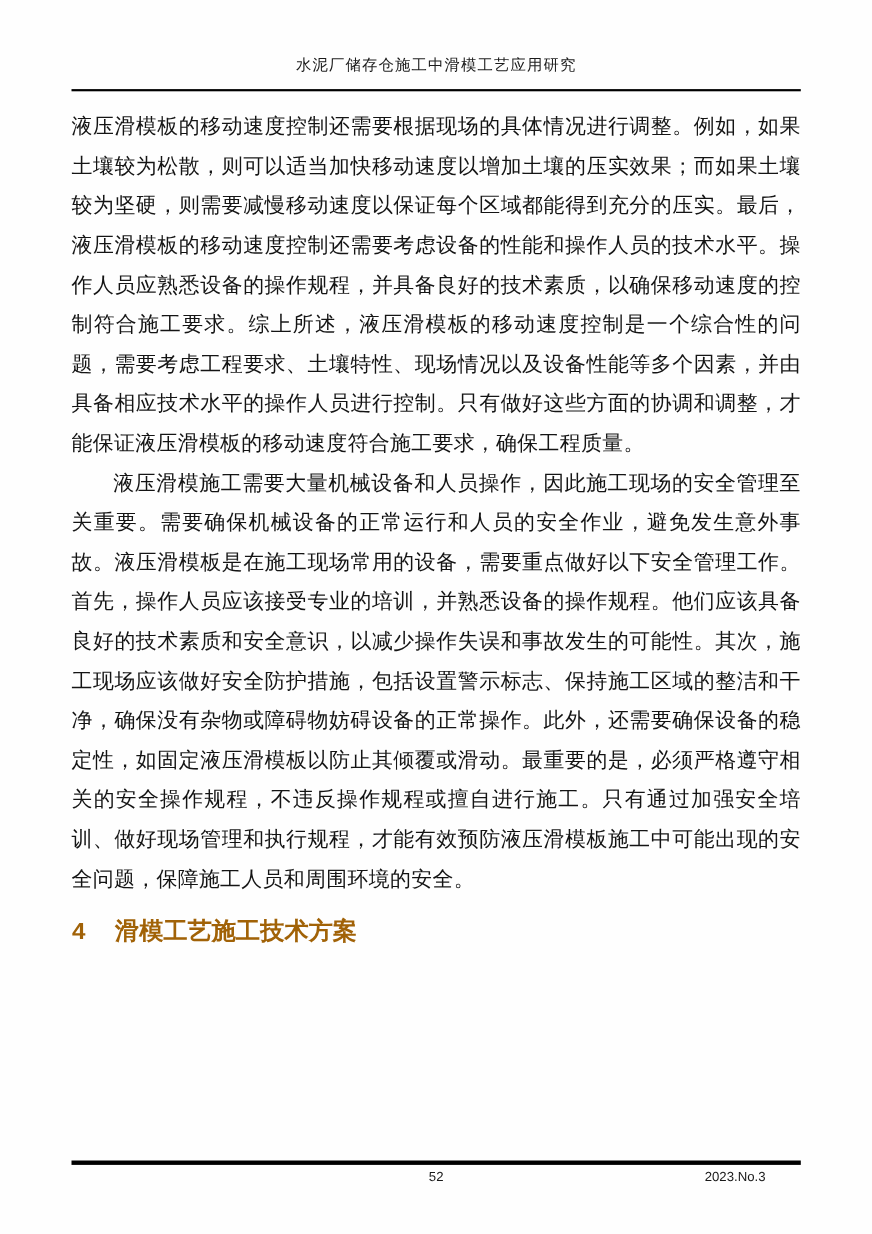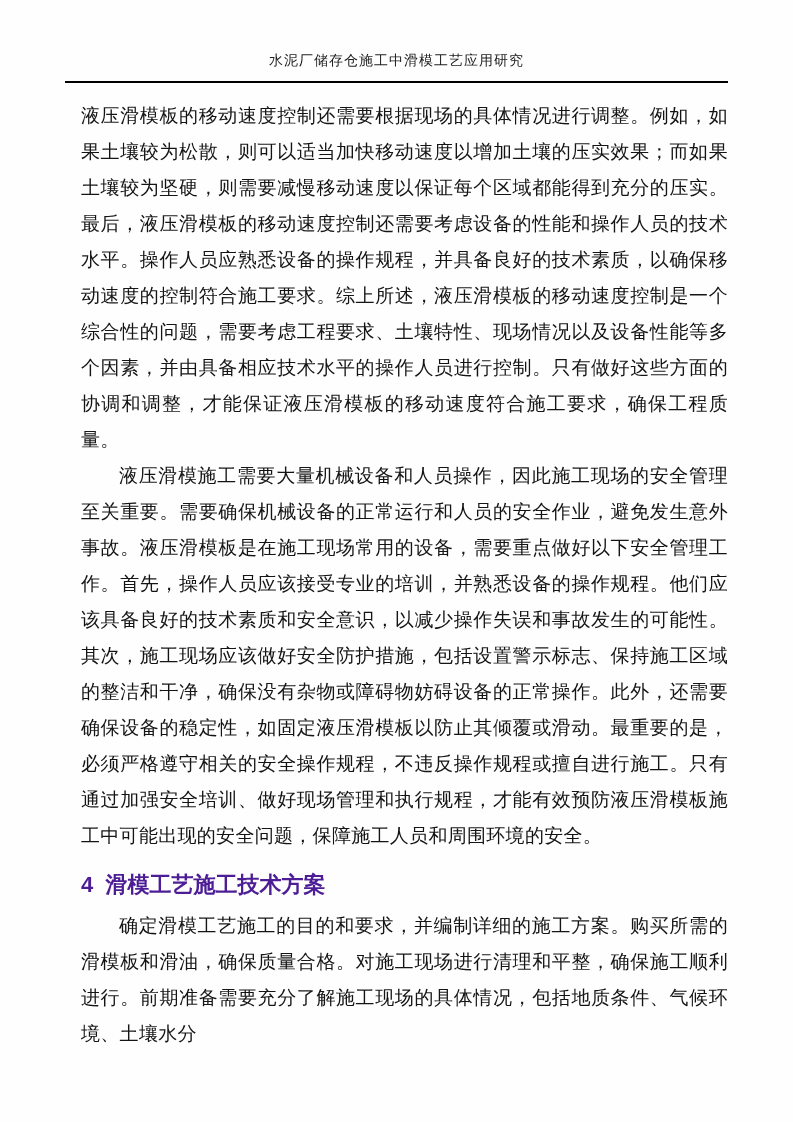--- a/index.html
+++ b/index.html
@@ -28,21 +28,20 @@
     letter-spacing: 1px;
     color: #1a1a1a;
   }
   .header-rule {
     margin-top: 9px;
     border-bottom: 2px solid #000;
     height: 0;
   }
   .content {
     padding: 3px 65px 0 65px;
-    margin-left: 16px;
   }
   .para {
     margin: 0;
     font-size: 19px;
     line-height: 36px;
     text-align: justify;
     text-justify: inter-character;
     letter-spacing: 0.3px;
     color: #141414;
     text-indent: 2em;
@@ -54,25 +53,25 @@
     margin: 11px 0 9px 0;
     font-family: "Liberation Sans", "DejaVu Sans", sans-serif;
     font-weight: bold;
     font-size: 20px;
     line-height: 28px;
     color: #000;
     white-space: pre-wrap;
   }
   .h-main {
     margin: 15px 0 7px 0;
-    font-family: Liberation Sans, sans-serif;
+    font-family: Liberation Mono, monospace;
     font-weight: bold;
     font-size: 22px;
     line-height: 32px;
-    color: #4c1d95;
+    color: #a16207;
     white-space: pre-wrap;
   }
   .footer {
     position: absolute;
     left: 65px;
     right: 65px;
     top: 1055px;
   }
   .footer-rule {
     border-bottom: 4px solid #000;
@@ -110,17 +109,23 @@
 
   <div class="content">
     <p class="para no-indent">液压滑模板的移动速度控制还需要根据现场的具体情况进行调整。例如，如果土壤较为松散，则可以适当加快移动速度以增加土壤的压实效果；而如果土壤较为坚硬，则需要减慢移动速度以保证每个区域都能得到充分的压实。最后，液压滑模板的移动速度控制还需要考虑设备的性能和操作人员的技术水平。操作人员应熟悉设备的操作规程，并具备良好的技术素质，以确保移动速度的控制符合施工要求。综上所述，液压滑模板的移动速度控制是一个综合性的问题，需要考虑工程要求、土壤特性、现场情况以及设备性能等多个因素，并由具备相应技术水平的操作人员进行控制。只有做好这些方面的协调和调整，才能保证液压滑模板的移动速度符合施工要求，确保工程质量。</p>
 
 
     <p class="para">液压滑模施工需要大量机械设备和人员操作，因此施工现场的安全管理至关重要。需要确保机械设备的正常运行和人员的安全作业，避免发生意外事故。液压滑模板是在施工现场常用的设备，需要重点做好以下安全管理工作。首先，操作人员应该接受专业的培训，并熟悉设备的操作规程。他们应该具备良好的技术素质和安全意识，以减少操作失误和事故发生的可能性。其次，施工现场应该做好安全防护措施，包括设置警示标志、保持施工区域的整洁和干净，确保没有杂物或障碍物妨碍设备的正常操作。此外，还需要确保设备的稳定性，如固定液压滑模板以防止其倾覆或滑动。最重要的是，必须严格遵守相关的安全操作规程，不违反操作规程或擅自进行施工。只有通过加强安全培训、做好现场管理和执行规程，才能有效预防液压滑模板施工中可能出现的安全问题，保障施工人员和周围环境的安全。</p>
 
     <h1 class="h-main">4  滑模工艺施工技术方案</h1>
 
 
-    <p class="para">确定滑模工艺施工的目的和要求，并编制详细的施工方案。购买所需的滑模板和滑油，确保质量合格。对施工现场进行清理和平整，确保施工顺利进行。前期准备需要充分了解施工现场的具体情况，包括地质条件、气候环境、土壤水分</p>
   </div>
 
+  <div class="footer">
+    <div class="footer-rule"></div>
+    <div class="footer-row">
+      <span class="page-num">52</span>
+      <span class="issue">2023.No.3</span>
+    </div>
+  </div>
 
 </div>
 
 </body></html>

